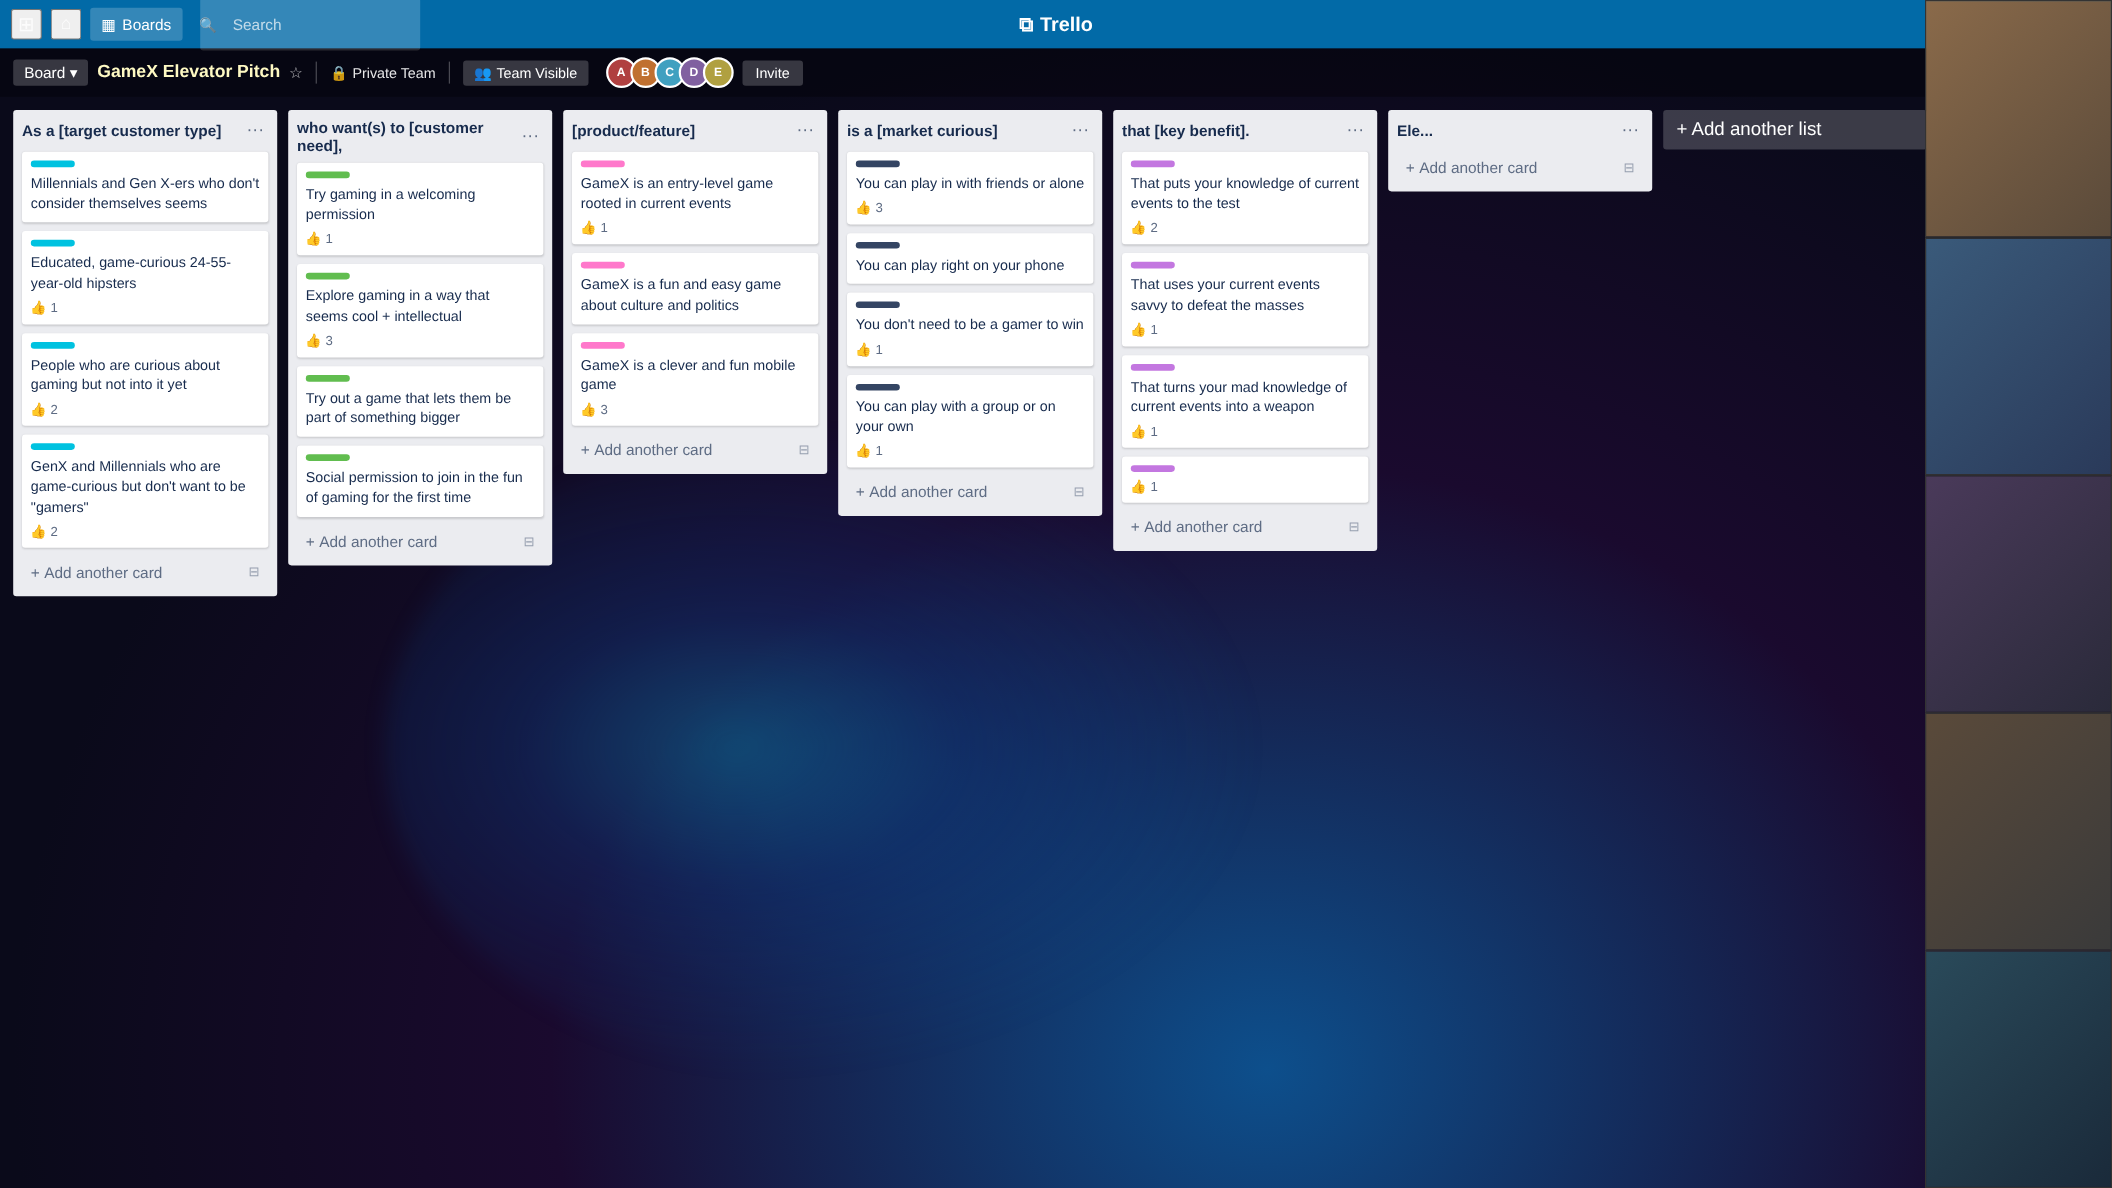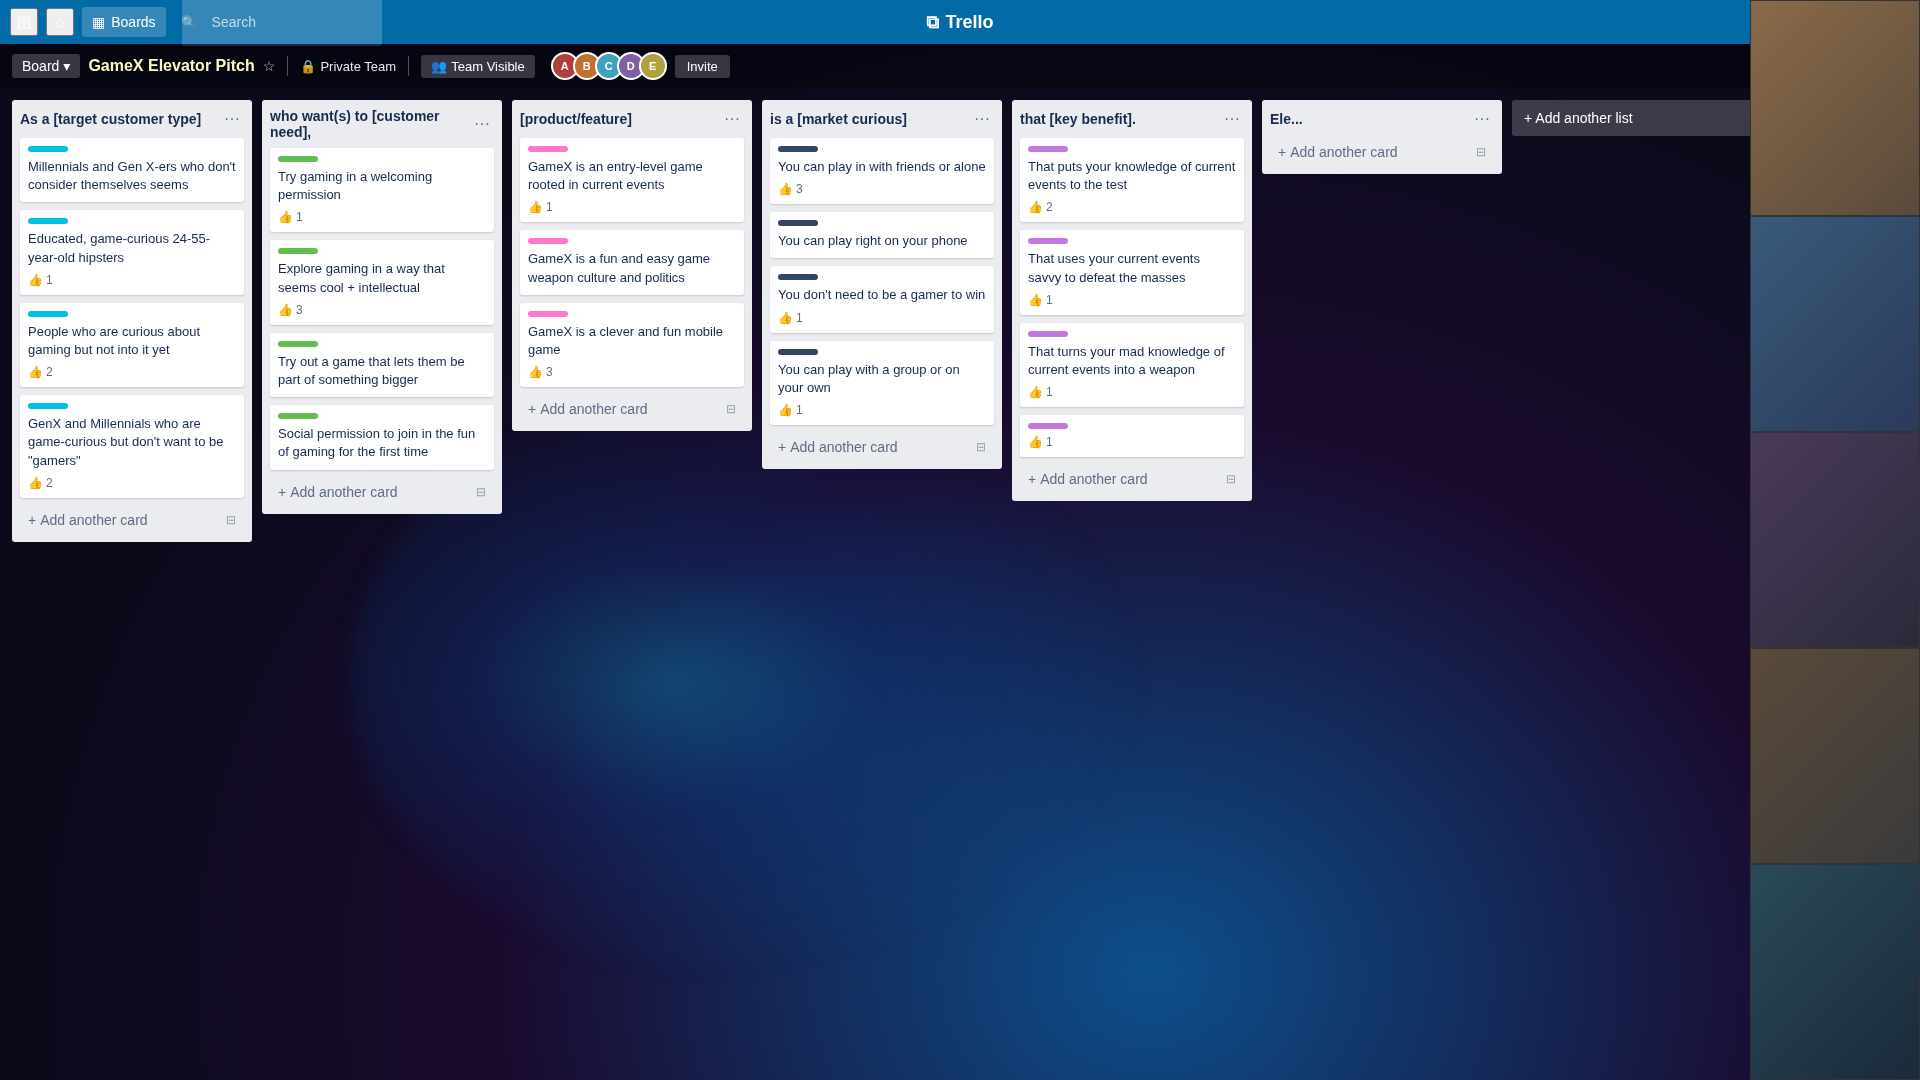--- a/index.html
+++ b/index.html
@@ -289,21 +289,21 @@
 
     
     .add-column {
       width: 240px;
       min-width: 240px;
       background: rgba(255,255,255,0.2);
       border-radius: 3px;
       padding: 10px 12px;
       color: white;
       cursor: pointer;
-      font-size: 14px;
+      font-size: 17px;
       height: 36px;
       display: flex;
       align-items: center;
       gap: 6px;
     }
 
     
     .video-panel {
       position: absolute;
       right: 0;
@@ -487,21 +487,21 @@
         <div class="card-text">GameX is an entry-level game rooted in current events</div>
         <div class="card-footer">
           <div class="card-vote">
             <span class="vote-icon">👍</span>
             <span>1</span>
           </div>
         </div>
       </div>
       <div class="card">
         <div class="card-label label-pink"></div>
-        <div class="card-text">GameX is a fun and easy game weapon culture and politics</div>
+        <div class="card-text">GameX is a fun and easy game about culture and politics</div>
       </div>
       <div class="card">
         <div class="card-label label-pink"></div>
         <div class="card-text">GameX is a clever and fun mobile game</div>
         <div class="card-footer">
           <div class="card-vote">
             <span class="vote-icon">👍</span>
             <span>3</span>
           </div>
         </div>

